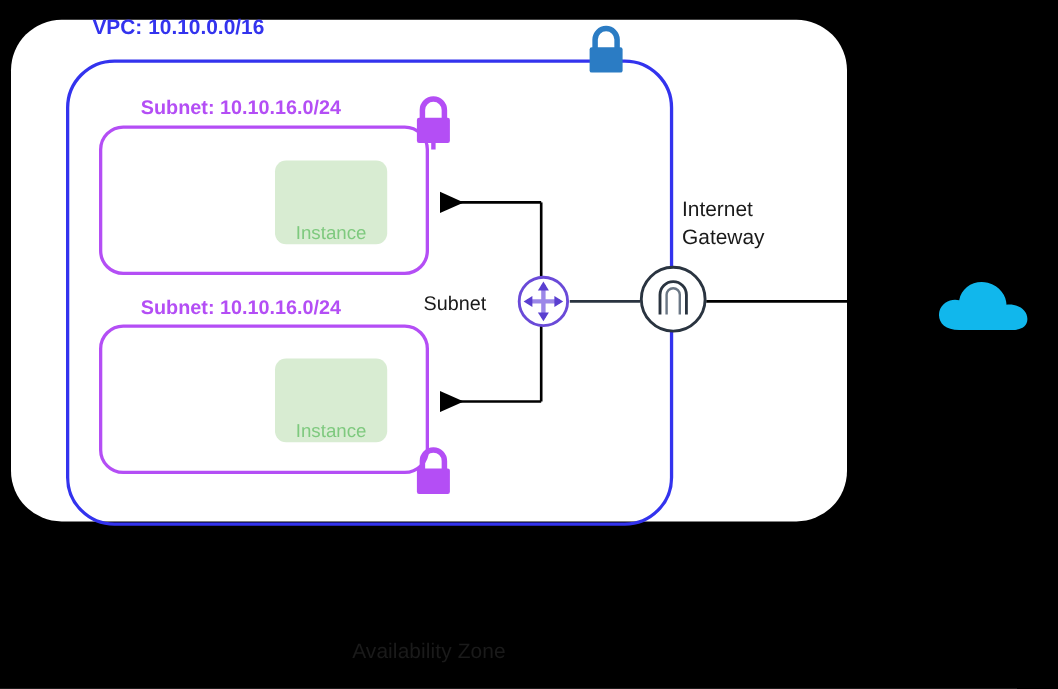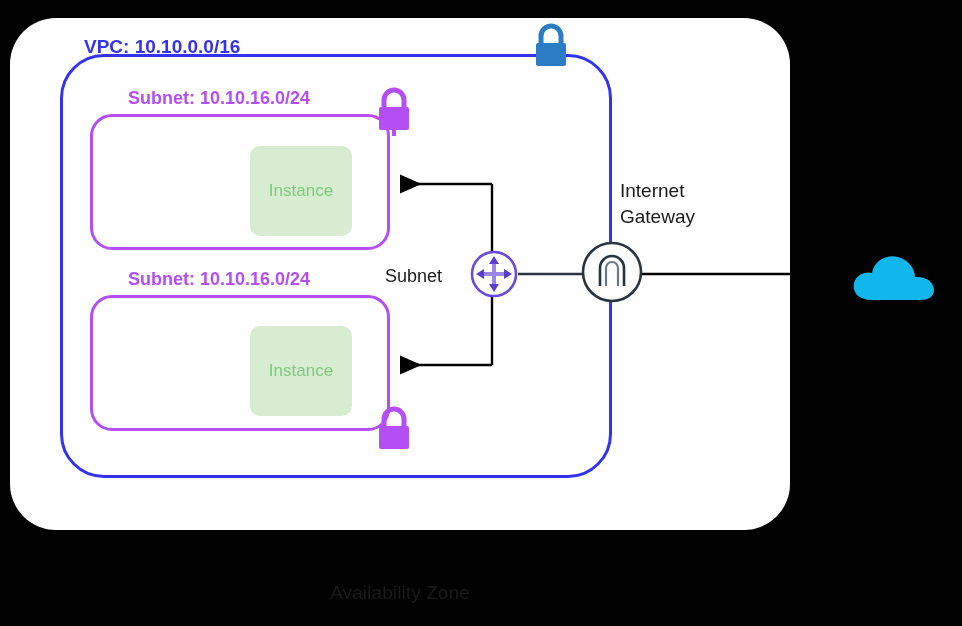--- a/index.html
+++ b/index.html
@@ -7,24 +7,23 @@
     position:relative;
     width:962px;height:626px;
     background:#000000;
     overflow:hidden;
     font-family:"Liberation Sans","DejaVu Sans",sans-serif;
   }
   
   .az-card{
     position:absolute;
     left:10px;top:18px;
-    width:760px;height:512px;
+    width:760px;height:456px;
     background:#ffffff;
     border-radius:46px;
-    padding-left:20px;
   }
   .az-label{
     position:absolute;
     left:0;right:0;
     top:564px;
     text-align:center;
     font-size:19px;
     color:#1a1a1a;
     letter-spacing:.1px;
   }
@@ -33,21 +32,21 @@
     position:absolute;
     left:60px;top:54px;
     width:552px;height:424px;
     border:3px solid #3333ee;
     border-radius:44px;
     box-sizing:border-box;
     background:transparent;
   }
   .vpc-label{
     position:absolute;
-    left:84px;top:36px;
+    left:84px;top:15px;
     font-size:19px;
     font-weight:bold;
     color:#3333ee;
     white-space:nowrap;
   }
   
   .subnet-box{
     position:absolute;
     left:90px;
     width:300px;height:136px;
@@ -65,25 +64,25 @@
     font-weight:bold;
     color:#b44ef5;
     white-space:nowrap;
   }
   .subnet-label-1{top:88px;}
   .subnet-label-2{top:269px;}
   
   .instance{
     position:absolute;
     left:250px;
-    width:102px;height:90px;
+    width:102px;height:76px;
     background:#d8ecd2;
     border-radius:10px;
     display:flex;
-    align-items:center;
+    align-items:flex-end;
     justify-content:center;
     font-size:17px;
     color:#7ec97e;
   }
   .instance-1{top:146px;}
   .instance-2{top:326px;}
   
   .lock{position:absolute;}
   .lock-purple-1{left:372px;top:86px;}
   .lock-purple-2{left:372px;top:405px;}

